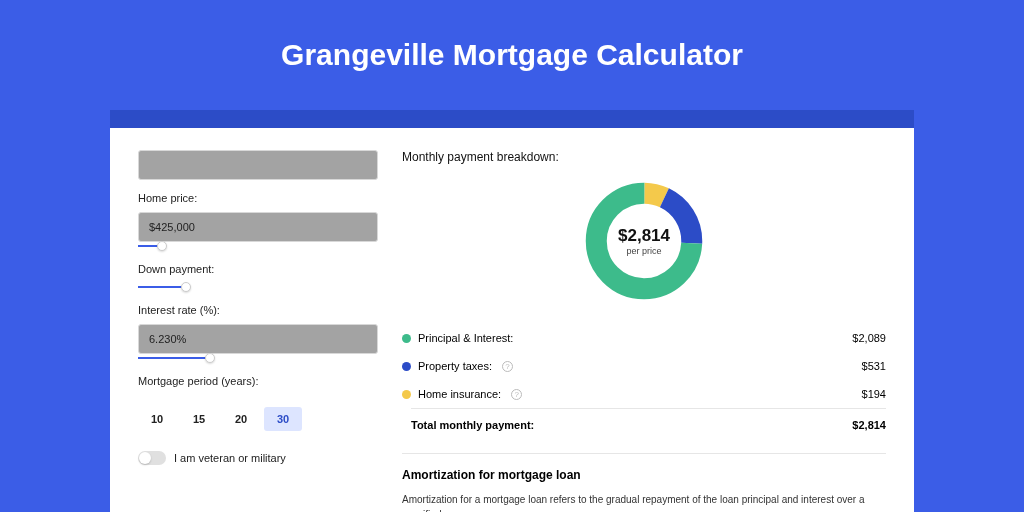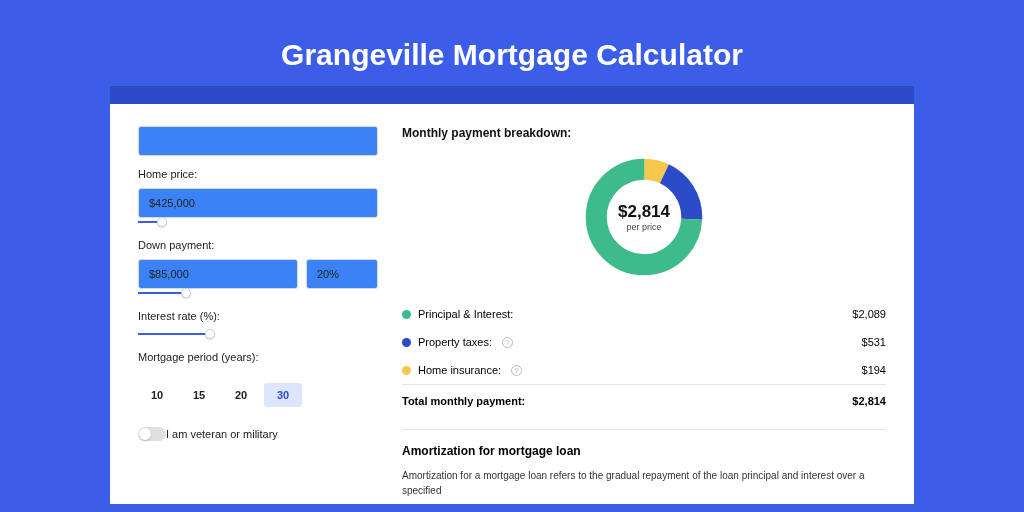--- a/index.html
+++ b/index.html
@@ -5,21 +5,21 @@
   * { box-sizing: border-box; margin: 0; padding: 0; }
   body {
     font-family: -apple-system, BlinkMacSystemFont, "Segoe UI", Arial, sans-serif;
     background: #3b5de7;
     width: 1024px;
     height: 512px;
     overflow: hidden;
   }
   .header-band {
     background: #3b5de7;
-    height: 86px;
+    height: 110px;
     display: flex;
     align-items: flex-start;
     justify-content: center;
     padding-top: 38px;
   }
   .page-title {
     color: #fff;
     font-size: 30px;
     font-weight: 700;
   }
@@ -47,21 +47,21 @@
     font-size: 11px;
     color: #222;
     margin-bottom: 8px;
     display: block;
   }
   .text-input {
     width: 100%;
     height: 30px;
     border: 1px solid #d8d8d8;
     border-radius: 3px;
-    background: #3b82f6;
+    background: #a3a3a3;
     padding: 0 10px;
     font-size: 11px;
     color: #222;
   }
   .field-group { margin-bottom: 12px; }
   .slider-wrap { position: relative; height: 10px; margin-top: -1px; }
   .slider-track {
     position: absolute;
     top: 4px;
     height: 2px;
@@ -87,33 +87,33 @@
     height: 24px;
     border: none;
     background: transparent;
     font-size: 11px;
     font-weight: 600;
     color: #222;
     border-radius: 3px;
     cursor: pointer;
   }
   .period-btn.active { background: #dde5ff; color: #2c4cc7; }
-  .toggle-row { display: flex; align-items: center; margin-top: 20px; }
+  .toggle-row { display: flex; align-items: center; gap: 8px; margin-top: 20px; }
   .toggle {
     width: 28px; height: 14px; border-radius: 7px;
     background: #e0e0e0; position: relative;
   }
   .toggle-knob {
     position: absolute; left: 1px; top: 1px;
     width: 12px; height: 12px; border-radius: 50%;
     background: #fff; box-shadow: 0 1px 2px rgba(0,0,0,0.2);
   }
   .toggle-label { font-size: 11px; color: #222; }
   .section-title {
-    font-size: 12px; font-weight: 700; color: #111;
+    font-size: 12px; font-weight: 400; color: #111;
     margin-bottom: 14px;
   }
   .donut-wrap {
     display: flex; justify-content: center;
     margin-bottom: 20px;
   }
   .donut { position: relative; width: 126px; height: 126px; }
   .donut svg { width: 126px; height: 126px; }
   .donut-center {
     position: absolute; inset: 0;
@@ -131,21 +131,21 @@
   .dot.green { background: #3dbb8b; }
   .dot.blue { background: #2c4cc7; }
   .dot.yellow { background: #f4c94b; }
   .info-icon {
     width: 11px; height: 11px; border: 1px solid #bbb;
     border-radius: 50%; font-size: 8px; color: #bbb;
     display: inline-flex; align-items: center; justify-content: center;
     margin-left: 3px;
   }
   .legend-val { font-weight: 400; }
-  .legend-row.total { border-top: 1px solid #e6e6e6; padding-top: 10px; font-weight: 700; }
+  .legend-row.total { border-top: 1px solid #e6e6e6; padding-top: 10px; font-weight: 700; margin-left: 9px; }
   .legend-row.total .legend-val { font-weight: 700; }
   .amort-block { border-top: 1px solid #e6e6e6; margin-top: 14px; padding-top: 14px; }
   .amort-title { font-size: 12px; font-weight: 700; margin-bottom: 10px; }
   .amort-text { font-size: 10px; color: #333; line-height: 1.5; }
 </style>
 </head>
 <body>
 
 <div class="header-band">
   <h1 class="page-title">Grangeville Mortgage Calculator</h1>
@@ -163,32 +163,29 @@
       <label class="field-label">Home price:</label>
       <input class="text-input" value="$425,000" style="">
       <div class="slider-wrap">
         <div class="slider-track" style="left:0;width:10%"></div>
         <div class="slider-thumb" style="left:10%"></div>
       </div>
     </div>
 
     <div class="field-group">
       <label class="field-label">Down payment:</label>
-      <div class="dp-row">
-        <input class="text-input" value="$85,000" style="">
-        <input class="text-input" value="20%" style="">
-      </div>
       <div class="slider-wrap">
         <div class="slider-track" style="left:0;width:20%"></div>
         <div class="slider-thumb" style="left:20%"></div>
       </div>
     </div>
 
     <div class="field-group">
       <label class="field-label">Interest rate (%):</label>
+      <input class="text-input" value="6.230%" style="">
       <div class="slider-wrap">
         <div class="slider-track" style="left:0;width:30%"></div>
         <div class="slider-thumb" style="left:30%"></div>
       </div>
     </div>
 
     <div class="field-group">
       <label class="field-label">Mortgage period (years):</label>
       <div class="period-row">
         <button class="period-btn">10</button>

